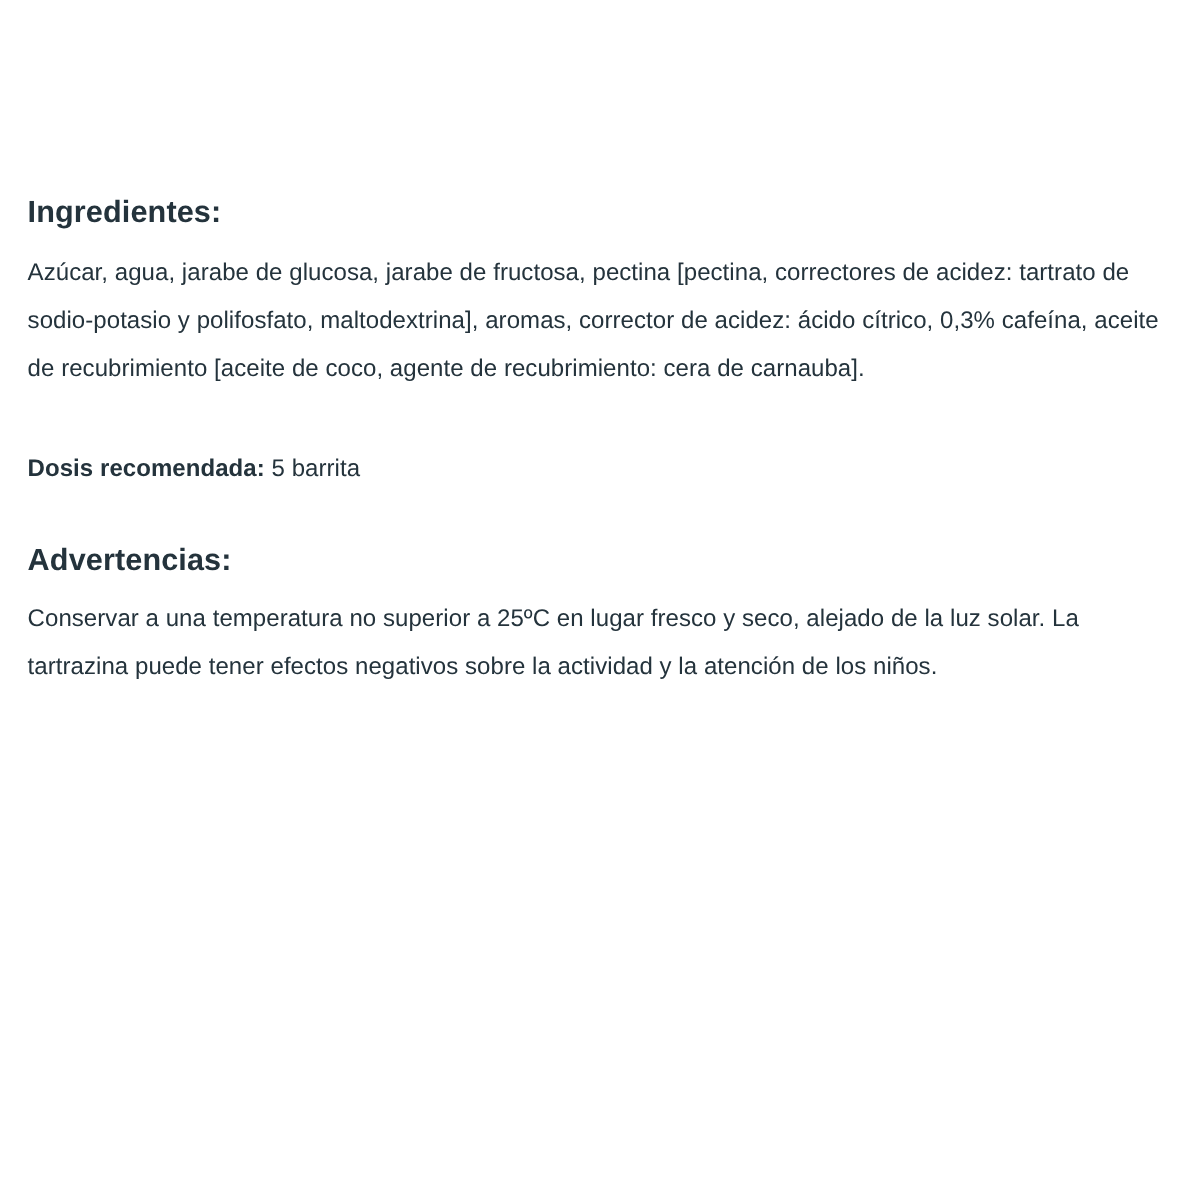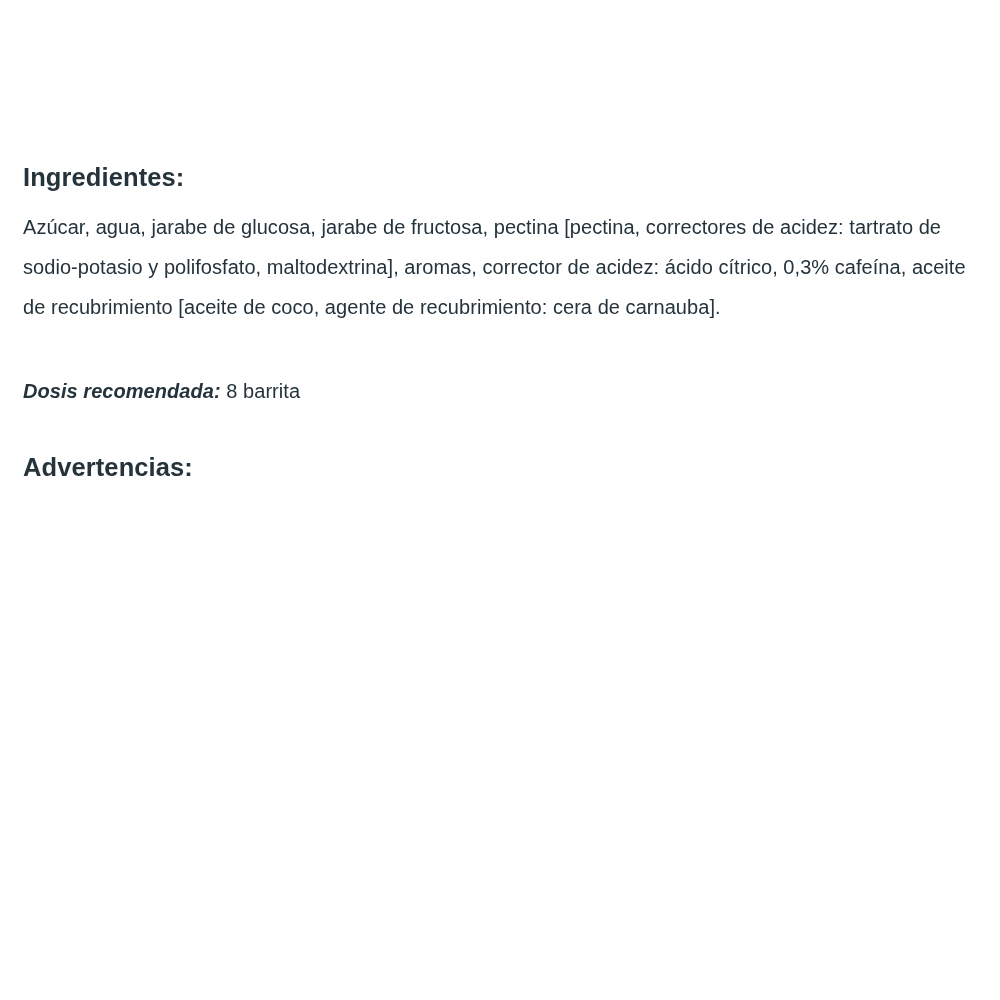--- a/index.html
+++ b/index.html
@@ -37,38 +37,38 @@
   .body-text {
     font-size: 20px;
     line-height: 40px;
     color: #24333c;
     margin: 0;
     letter-spacing: 0.05px;
     max-width: 960px;
   }
   .inline-label {
     font-weight: bold;
-    font-style: italic;
   }
   .block-inline .body-text {
     margin: 0;
   }
 </style>
 </head>
 <body>
 
 <div class="page">
 
   <div class="block">
     <div class="heading">Ingredientes:</div>
     <p class="body-text">Azúcar, agua, jarabe de glucosa, jarabe de fructosa, pectina [pectina, correctores de acidez: tartrato de sodio-potasio y polifosfato, maltodextrina], aromas, corrector de acidez: ácido cítrico, 0,3% cafeína, aceite de recubrimiento [aceite de coco, agente de recubrimiento: cera de carnauba].</p>
   </div>
 
   <div class="block block-inline">
-    <p class="body-text"><span class="inline-label">Dosis recomendada:</span> <span>8 barrita</span></p>
+    <p class="body-text"><span class="inline-label">Dosis recomendada:</span> <span>5 barrita</span></p>
   </div>
 
 
   <div class="block">
     <div class="heading">Advertencias:</div>
+    <p class="body-text">Conservar a una temperatura no superior a 25ºC en lugar fresco y seco, alejado de la luz solar. La tartrazina puede tener efectos negativos sobre la actividad y la atención de los niños.</p>
   </div>
 
 </div>
 
 </body></html>

